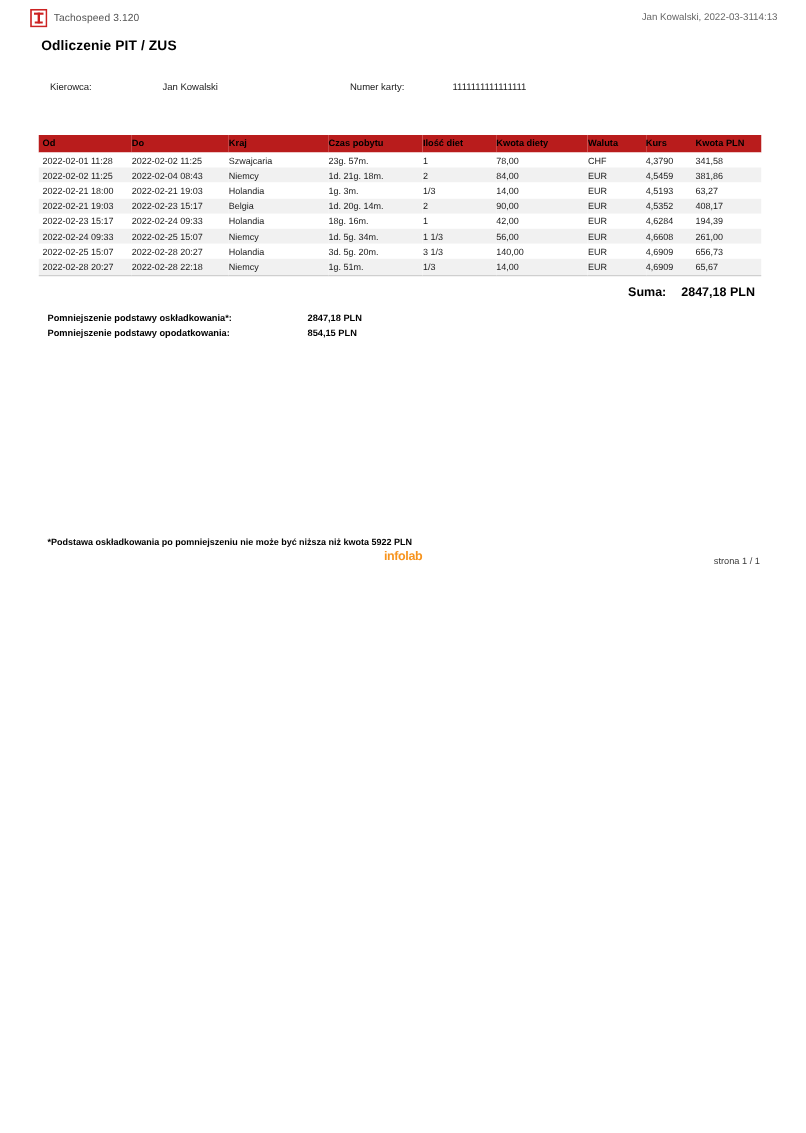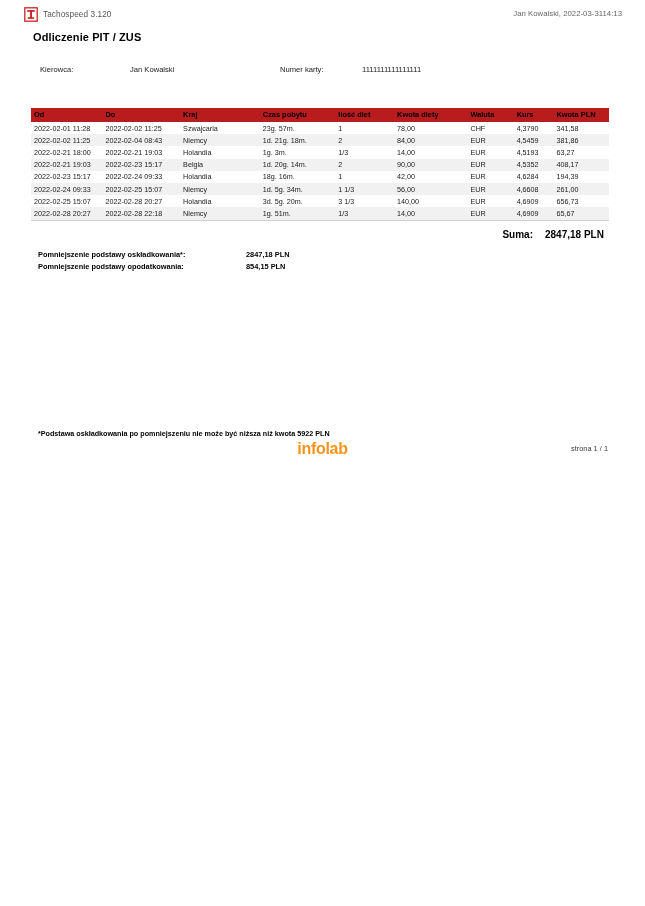--- a/index.html
+++ b/index.html
@@ -201,21 +201,21 @@
     color: #000000;
   }
 
   
   .footer-logo {
     position: absolute;
     left: 0;
     top: 440px;
     width: 645px;
     text-align: center;
-    font-size: 16px;
+    font-size: 10px;
     font-weight: bold;
     color: #f7941e;
     letter-spacing: -0.3px;
   }
   .footer-page {
     position: absolute;
     right: 37px;
     top: 444px;
     font-size: 7.4px;
     color: #3a3a3a;

